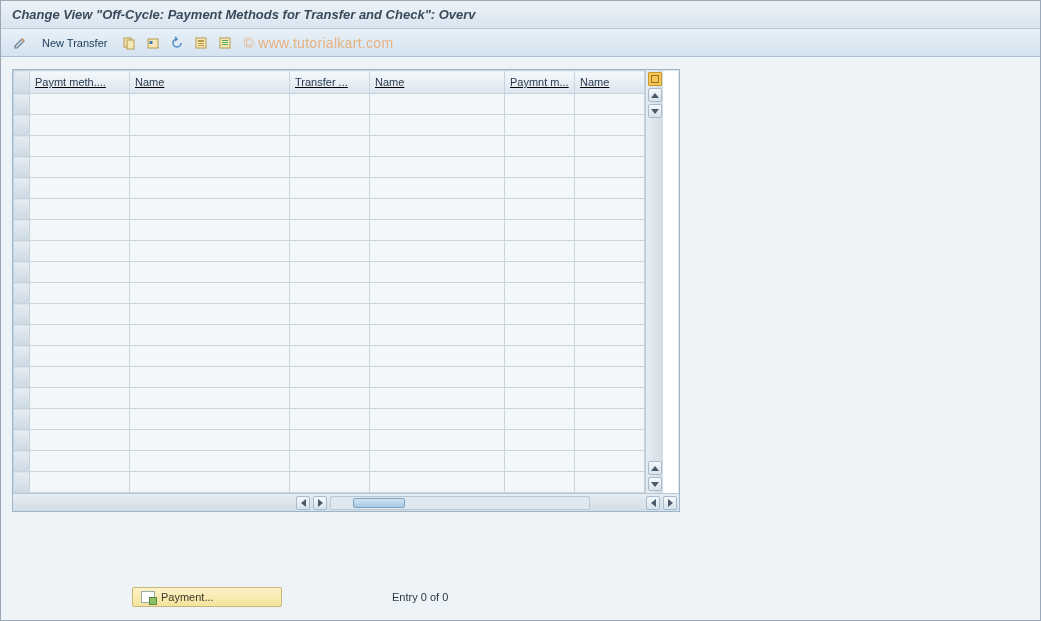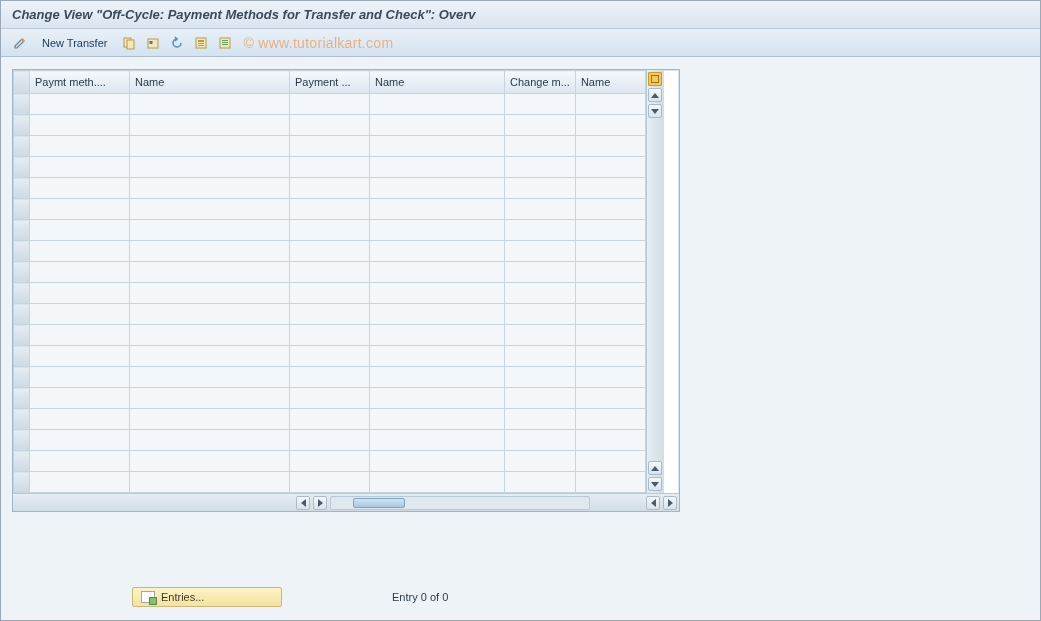--- a/index.html
+++ b/index.html
@@ -68,20 +68,21 @@
     .grid-wrap {
       width: 668px;
       border: 1px solid #9eb4c8;
       background: #fff;
       display: flex;
       flex-direction: column;
       box-shadow: inset 0 0 0 1px #dce7ef;
     }
     .grid-body {
       display: flex;
+      text-decoration: underline;
     }
     .tbl {
       border-collapse: collapse;
       table-layout: fixed;
     }
     .tbl th, .tbl td {
       border: 1px solid #c6d4de;
       height: 21px;
       padding: 0 5px;
       font-weight: normal;
@@ -204,23 +205,23 @@
 
 <div class="content-area">
   <div class="grid-wrap">
     <div class="grid-body">
       <table class="tbl" id="grid-table">
         <thead>
             <tr id="grid-head">
               <th class="rowsel"></th>
               <th style="width: 100px;">Paymt meth....</th>
               <th style="width: 160px;">Name</th>
-              <th style="width: 80px;">Payment ...</th>
+              <th style="width: 80px;">Transfer ...</th>
               <th style="width: 135px;">Name</th>
-              <th style="width: 70px;">Change m...</th>
+              <th style="width: 70px;">Paymnt m...</th>
               <th style="width: 70px;">Name</th>
             </tr>
           </thead>
         <tbody id="grid-rows">
             <tr>
               <td class="rowsel"></td>
               <td style="width: 100px;"></td>
               <td style="width: 160px;"></td>
               <td style="width: 80px;"></td>
               <td style="width: 135px;"></td>
@@ -425,19 +426,19 @@
         </div>
       <div class="arrow-btn">
           <span class="tri right"></span>
         </div>
     </div>
   </div>
 
   <div class="footer-row">
     <div class="pos-btn">
       <span class="ic"></span>
-      <span>Entries...</span>
+      <span>Payment...</span>
     </div>
     <span class="entry-txt">Entry 0 of 0</span>
   </div>
 </div>
 
 <div class="outer-border"></div>
 
 </body></html>

